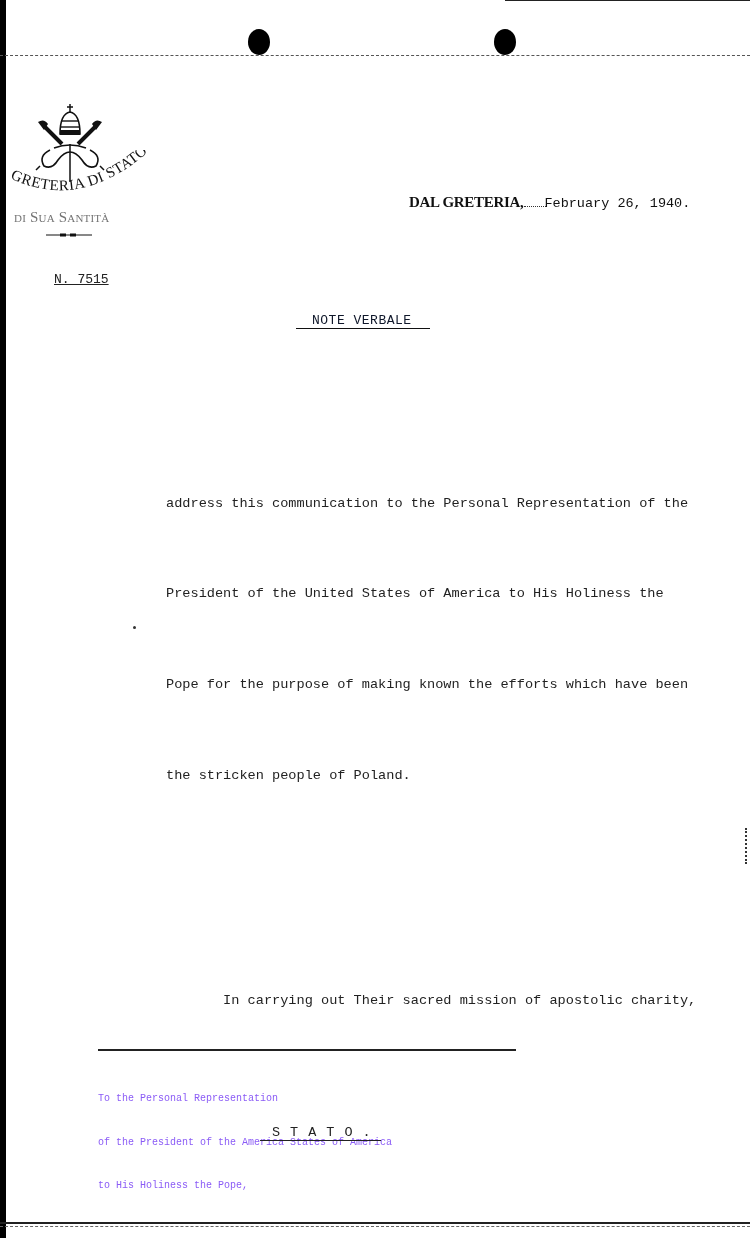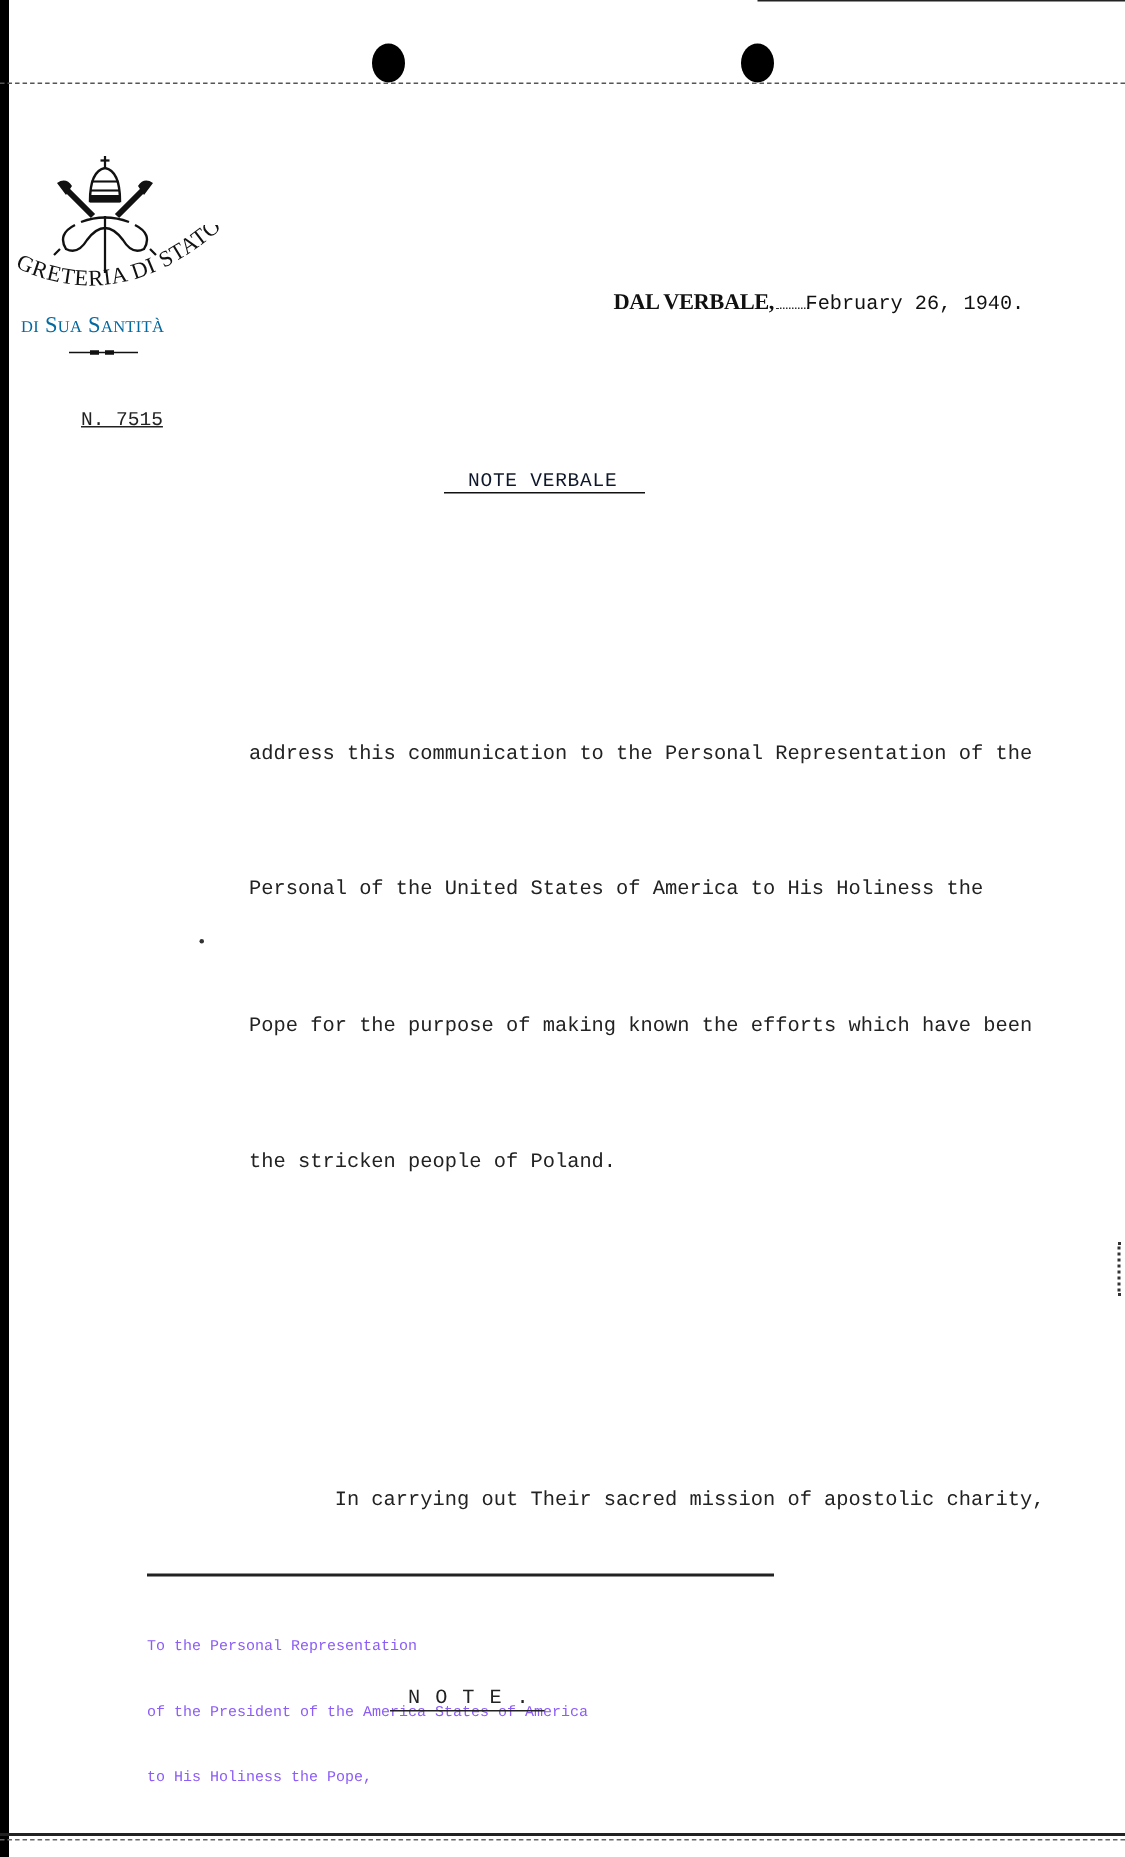--- a/index.html
+++ b/index.html
@@ -12,21 +12,21 @@
   .top-dash { position: absolute; left: 0; top: 55px; width: 750px; height: 0; border-top: 1px dashed #555; }
   .top-rule { position: absolute; left: 505px; top: 0; width: 245px; height: 1px; background: #222; }
   .punch { position: absolute; width: 22px; height: 26px; border-radius: 50%; background: #000; }
   .punch.p1 { left: 248px; top: 29px; }
   .punch.p2 { left: 494px; top: 29px; }
 
   .crest { position: absolute; left: 30px; top: 104px; width: 80px; height: 80px; }
   .seal-arc { position: absolute; left: 10px; top: 150px; width: 140px; height: 60px; }
   .seal-line2 {
     position: absolute; left: 14px; top: 209px; font-family: "Liberation Serif", "DejaVu Serif", serif;
-    font-size: 15px; letter-spacing: 0.2px; color: #0369a1; font-variant: small-caps;
+    font-size: 15px; letter-spacing: 0.2px; color: #737373; font-variant: small-caps;
   }
   .seal-orn { position: absolute; left: 46px; top: 233px; width: 46px; height: 4px; }
   .prot-no {
     position: absolute; left: 54px; top: 272px; font-size: 13px; text-decoration: underline; color: #222;
   }
   .place-date { position: absolute; left: 409px; top: 194px; font-size: 14px; color: #111; white-space: nowrap; }
   .place-date .place { font-family: "Liberation Serif", "DejaVu Serif", serif; font-weight: bold; font-size: 15px; letter-spacing: -0.3px; }
   .place-date .dots { display: inline-block; width: 22px; border-bottom: 1px dotted #333; margin: 0 0 0 1px; }
   .place-date .date { font-family: "Liberation Mono", monospace; font-size: 13.5px; margin-left: -2px; }
 
@@ -87,29 +87,29 @@
 </svg>
 <div class="seal-line2">di Sua Santità</div>
 <svg class="seal-orn" viewBox="0 0 46 4">
   <line x1="0" y1="2" x2="46" y2="2" stroke="#111" stroke-width="1"></line>
   <rect x="14" y="0.5" width="6" height="3" fill="#111"></rect>
   <rect x="24" y="0.5" width="6" height="3" fill="#111"></rect>
 </svg>
 <div class="prot-no">N. 7515</div>
 
 <div class="place-date">
-  <span class="place">DAL VERBALE,</span><span class="dots"></span><span class="date">February 26, 1940.</span>
+  <span class="place">DAL GRETERIA,</span><span class="dots"></span><span class="date">February 26, 1940.</span>
 </div>
 
 <div class="title">NOTE VERBALE</div>
 
 <div class="body-text">
   <div class="para">
     <div>address this communication to the Personal Representation of the</div>
-    <div>Personal of the United States of America to His Holiness the</div>
+    <div>President of the United States of America to His Holiness the</div>
     <div>Pope for the purpose of making known the efforts which have been</div>
     <div>the stricken people of Poland.</div>
   </div>
   <div class="para">
     <div>       In carrying out Their sacred mission of apostolic charity,</div>
     
     
     
     
     
@@ -125,16 +125,16 @@
 
 <div class="margin-tick"></div>
 <div class="margin-mark"></div>
 
 <div class="footer-rule"></div>
 <div class="addressee">
   <div>To the Personal Representation</div>
   <div>of the President of the America States of America</div>
   <div>to His Holiness the Pope,</div>
 </div>
-<div class="city">NOTE.</div>
+<div class="city">STATO.</div>
 
 <div class="bottom-rule"></div>
 <div class="bottom-rule2"></div>
 
 </body></html>

